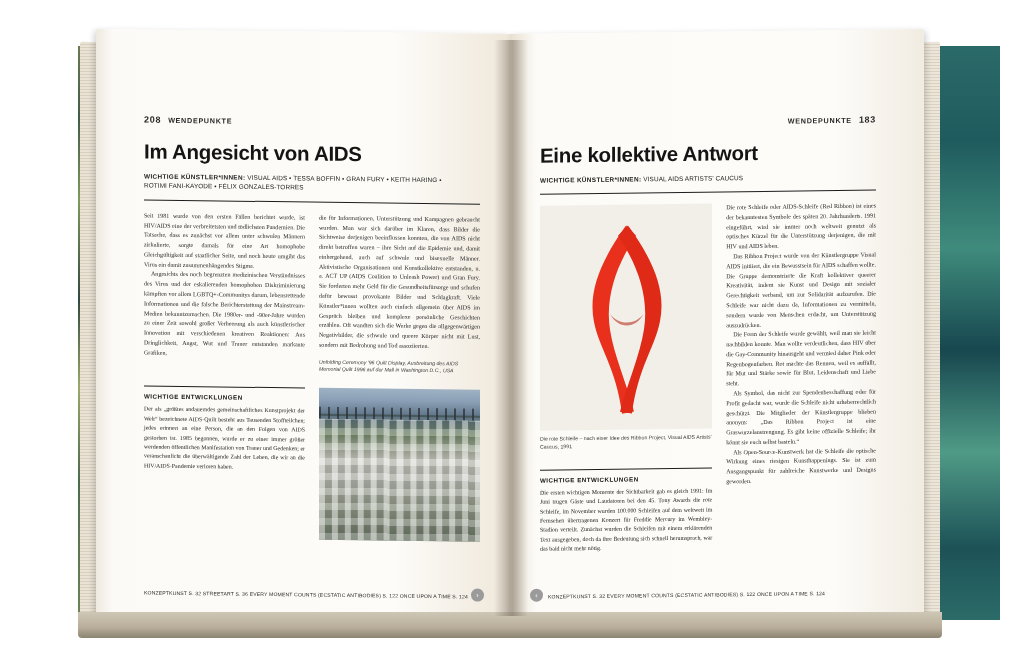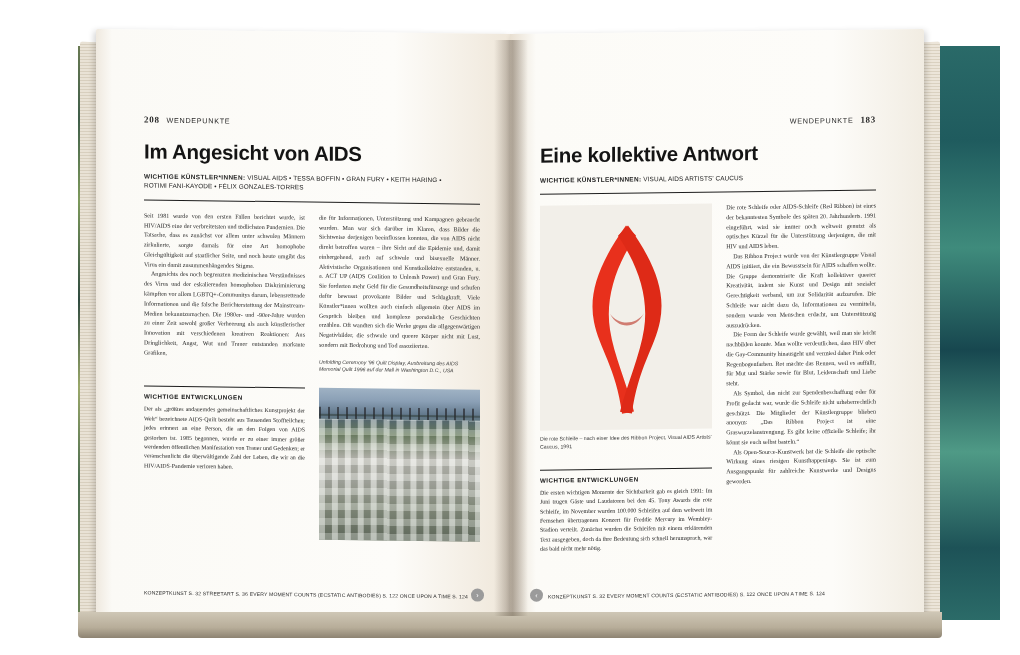--- a/index.html
+++ b/index.html
@@ -134,22 +134,22 @@
     align-items: baseline;
     gap: 7px;
     font-family: "Liberation Sans", sans-serif;
     font-size: 7.2px;
     letter-spacing: 0.7px;
     font-weight: 700;
     color: #2a2a2a;
     margin-bottom: 16px;
   }
   .runhead.right { justify-content: flex-end; }
-  .runhead .folio { font-size: 9px; font-family: Liberation Serif, serif; }
-  .runhead .label { font-weight: 400; margin-top: 48px; }
+  .runhead .folio { font-size: 9px; }
+  .runhead .label { font-weight: 700; margin-top: 48px; }
 
   h1.chapter {
     font-family: "Liberation Sans", sans-serif;
     font-weight: 700;
     font-size: 20.5px;
     letter-spacing: -0.3px;
     color: #141414;
     margin: 0 0 9px 0;
     line-height: 1.05;
   }

